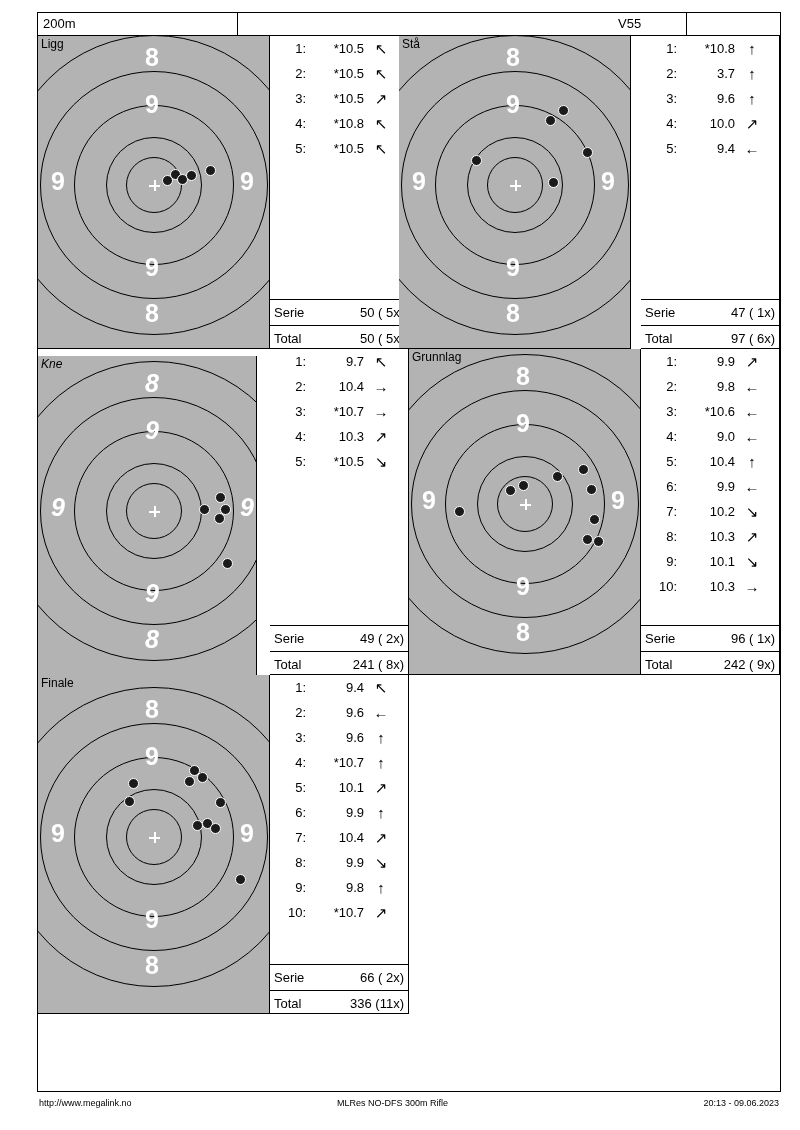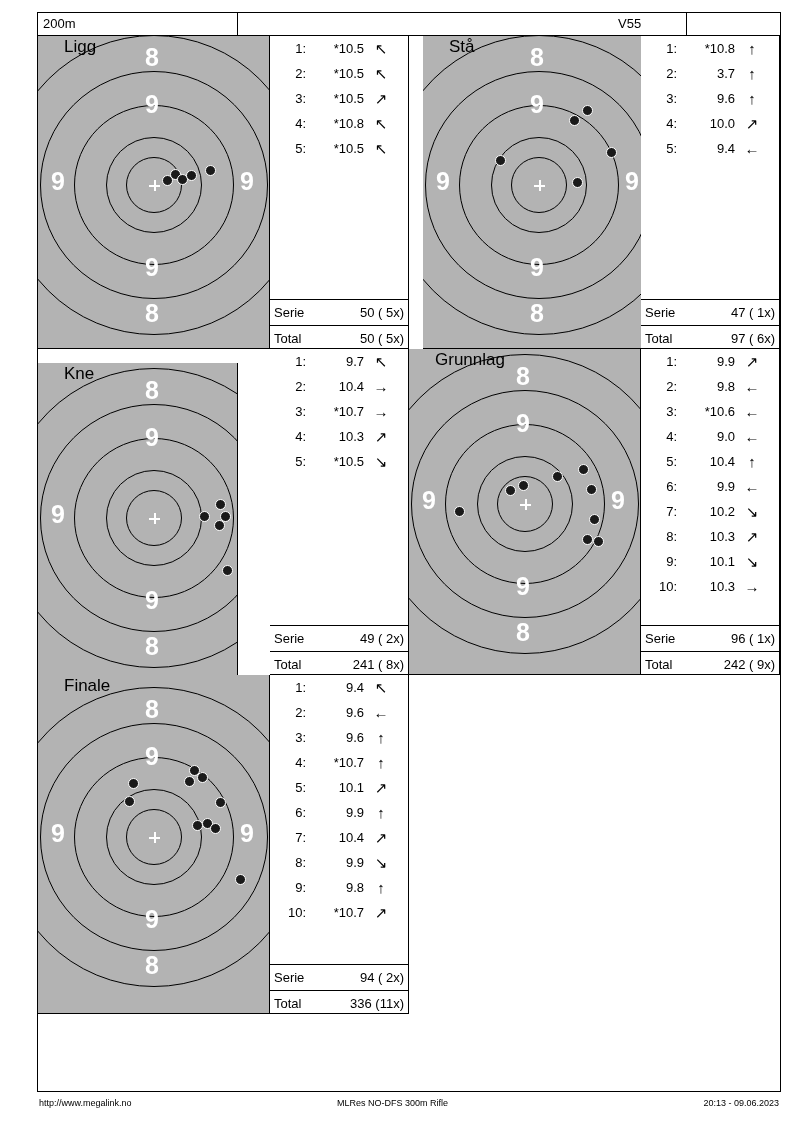--- a/index.html
+++ b/index.html
@@ -24,21 +24,21 @@
   .hdr-row3{position:relative;height:22px;border-bottom:1px solid #000;}
   .r3-a{position:absolute;left:0;top:0;width:200px;height:22px;border-right:1px solid #000;box-sizing:border-box;}
   .r3-b{position:absolute;left:200px;top:0;width:265px;height:22px;border-right:1px solid #000;box-sizing:border-box;}
   .r3-c{position:absolute;left:465px;top:0;right:0;height:22px;}
   .f13{font-size:13px;line-height:22px;padding-left:5px;}
 
   
   .grid{position:relative;}
   .panel{position:absolute;box-sizing:border-box;}
   .target{position:absolute;left:0;top:0;width:100%;height:100%;background:#b3b3b3;overflow:hidden;}
-  .tlabel{position:absolute;left:3px;top:1px;font-size:17px;z-index:6;margin-left:23px;}
+  .tlabel{position:absolute;left:3px;top:1px;font-size:12px;z-index:6;}
   .ring{position:absolute;border:1px solid #000;border-radius:50%;box-sizing:border-box;}
   .rnum{position:absolute;color:#fff;font-size:25px;font-weight:700;z-index:4;}
   .cross{position:absolute;z-index:5;}
   .cross:before,.cross:after{content:"";position:absolute;background:#fff;}
   .cross:before{left:0;top:5px;width:11px;height:2px;}
   .cross:after{left:5px;top:0;width:2px;height:11px;}
   .hole{position:absolute;width:11px;height:11px;border-radius:50%;background:#1a1a1a;border:1.5px solid #fff;box-sizing:border-box;z-index:5;}
 
   
   .shots{position:absolute;box-sizing:border-box;}
@@ -123,21 +123,21 @@
           </div>
           <div class="sumrow">
             <span class="sumlbl">Serie</span>
             <span class="sumval">50 ( 5x)</span>
           </div>
           <div class="sumrow">
             <span class="sumlbl">Total</span>
             <span class="sumval">50 ( 5x)</span>
           </div>
         </div>
-        <div class="panel" style="left: 385px; top: 0px; width: 232px; height: 313px; border-right: 1px solid rgb(0, 0, 0); border-bottom: 1px solid rgb(0, 0, 0); text-align: center;">
+        <div class="panel" style="left: 361px; top: 0px; width: 232px; height: 313px; border-right: 1px solid rgb(0, 0, 0); border-bottom: 1px solid rgb(0, 0, 0); text-align: center;">
           <div class="target">
             <div class="tlabel">Stå</div>
             <div class="ring" style="left: -34px; top: -1.5px; width: 300px; height: 300px;"></div>
             <div class="ring" style="left: 2px; top: 34.5px; width: 228px; height: 228px;"></div>
             <div class="ring" style="left: 36px; top: 68.5px; width: 160px; height: 160px;"></div>
             <div class="ring" style="left: 68px; top: 100.5px; width: 96px; height: 96px;"></div>
             <div class="ring" style="left: 88px; top: 120.5px; width: 56px; height: 56px;"></div>
             <div class="rnum" style="left: 107px; top: 6.5px;">8</div>
             <div class="rnum" style="left: 107px; top: 53.5px;">9</div>
             <div class="rnum" style="left: 13px; top: 130.5px;">9</div>
@@ -182,21 +182,21 @@
           </div>
           <div class="sumrow">
             <span class="sumlbl">Serie</span>
             <span class="sumval">47 ( 1x)</span>
           </div>
           <div class="sumrow">
             <span class="sumlbl">Total</span>
             <span class="sumval">97 ( 6x)</span>
           </div>
         </div>
-        <div class="panel" style="left: 0px; top: 327px; width: 200px; height: 326px; border-right: 1px solid rgb(0, 0, 0); border-bottom: 1px solid rgb(0, 0, 0);">
+        <div class="panel" style="left: 0px; top: 320px; width: 219px; height: 326px; border-right: 1px solid rgb(0, 0, 0); border-bottom: 1px solid rgb(0, 0, 0); font-style: italic;">
           <div class="target">
             <div class="tlabel">Kne</div>
             <div class="ring" style="left: -34px; top: 5px; width: 300px; height: 300px;"></div>
             <div class="ring" style="left: 2px; top: 41px; width: 228px; height: 228px;"></div>
             <div class="ring" style="left: 36px; top: 75px; width: 160px; height: 160px;"></div>
             <div class="ring" style="left: 68px; top: 107px; width: 96px; height: 96px;"></div>
             <div class="ring" style="left: 88px; top: 127px; width: 56px; height: 56px;"></div>
             <div class="rnum" style="left: 107px; top: 13px;">8</div>
             <div class="rnum" style="left: 107px; top: 60px;">9</div>
             <div class="rnum" style="left: 13px; top: 137px;">9</div>
@@ -411,21 +411,21 @@
               <span class="sarr">↑</span>
             </div>
             <div class="srow">
               <span class="sidx">10:</span>
               <span class="sval">*10.7</span>
               <span class="sarr">↗</span>
             </div>
           </div>
           <div class="sumrow">
             <span class="sumlbl">Serie</span>
-            <span class="sumval">94 ( 2x)</span>
+            <span class="sumval">66 ( 2x)</span>
           </div>
           <div class="sumrow">
             <span class="sumlbl">Total</span>
             <span class="sumval">336 (11x)</span>
           </div>
         </div>
         <div class="panel" style="left: 371px; top: 639px; width: 371px; height: 339px;"></div>
       </div>
 
   </div>

